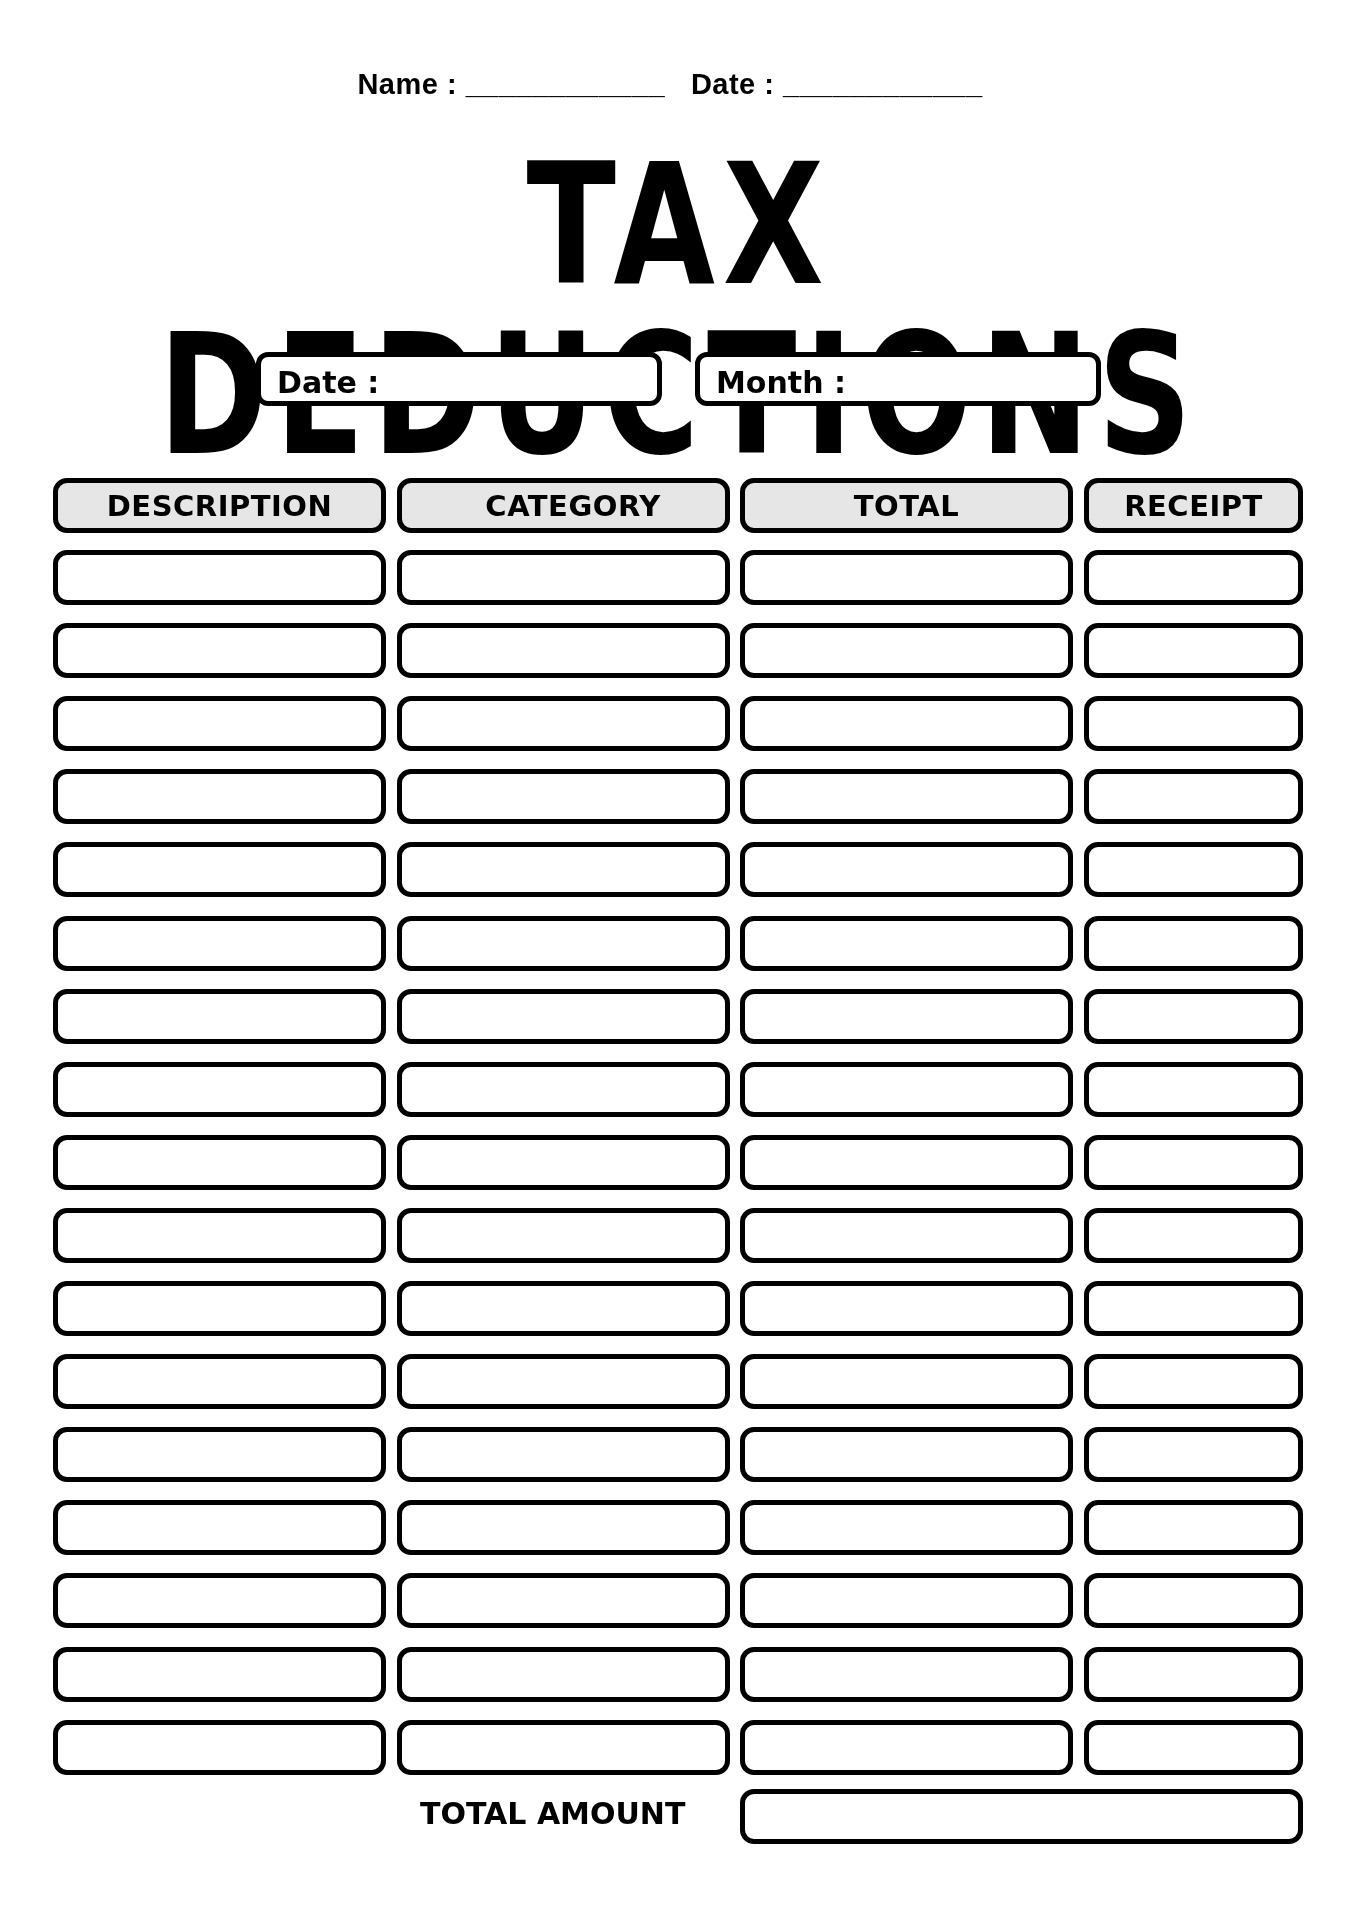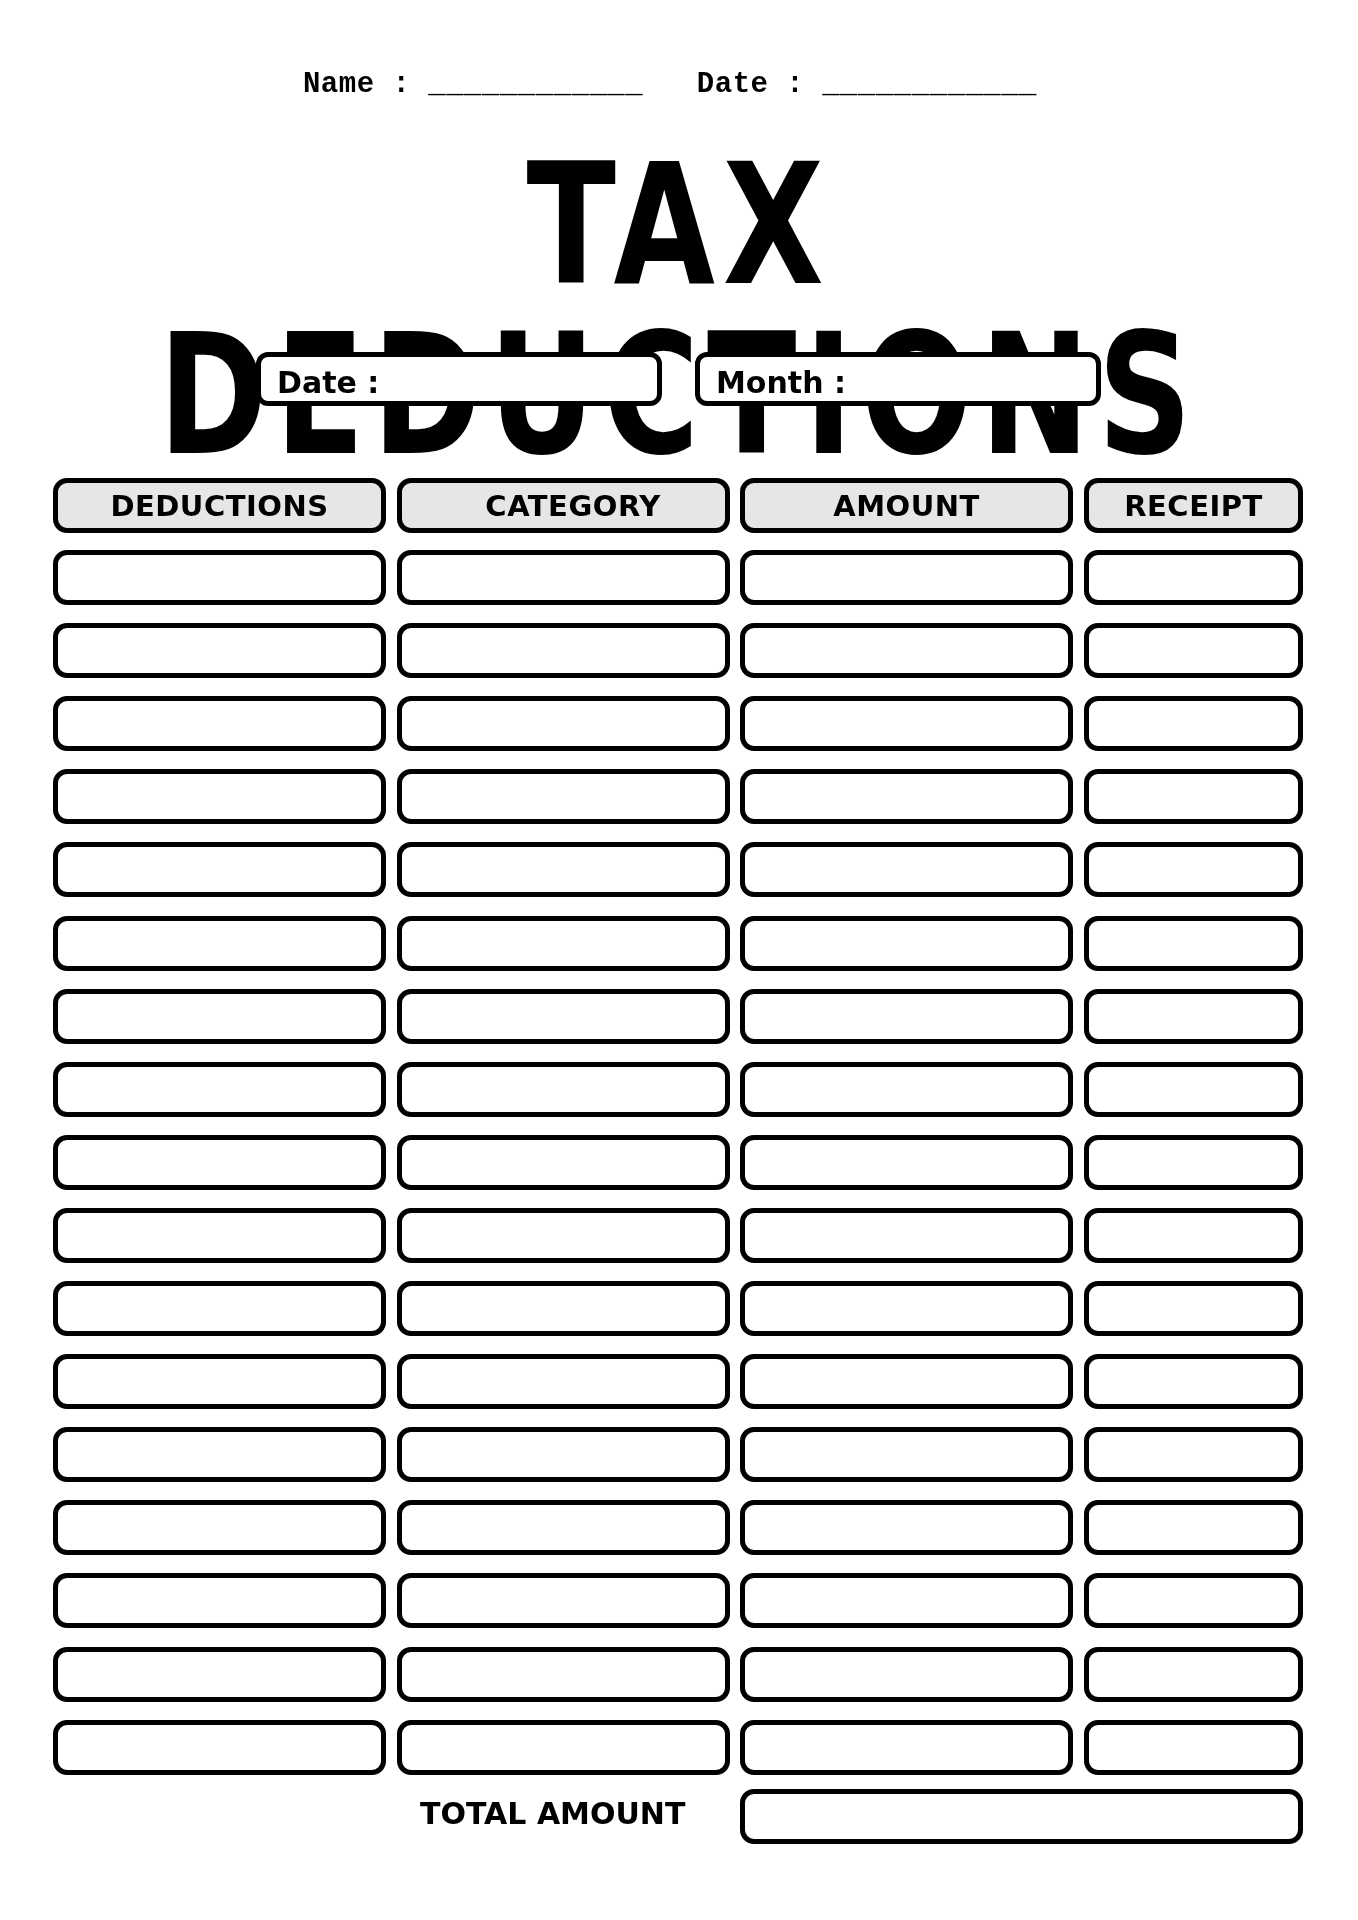--- a/index.html
+++ b/index.html
@@ -1,20 +1,20 @@
 <!DOCTYPE html>
 <html><head>
 <meta charset="utf-8">
 <style>
   html, body { margin: 0; padding: 0; background: #ffffff; }
   body { width: 1358px; height: 1920px; position: relative; overflow: hidden;
          font-family: "Liberation Sans", sans-serif; color: #000; }
   .abs { position: absolute; }
   .top-line { left: 0; width: 1340px; top: 68px; text-align: center;
-              font-family: Liberation Mono, monospace; font-weight: bold; font-size: 29px; letter-spacing: 0.5px; }
+              font-family: Liberation Sans, sans-serif; font-weight: bold; font-size: 29px; letter-spacing: 0.5px; }
   .top-line span { white-space: pre; }
   .title { left: 0; width: 1358px; top: 140px; text-align: center;
            font-family: "DejaVu Sans", sans-serif; font-weight: bold; font-size: 168px;
            line-height: 170px; letter-spacing: 10px; transform: scaleX(0.78); transform-origin: center; }
   .field { border: 5px solid #000; border-radius: 12px; box-sizing: border-box; background: #fff; }
   .field-label { position: absolute; left: 16px; top: 8px; font-family: "DejaVu Sans", sans-serif;
                  font-weight: bold; font-size: 30px; }
   .hdr { border: 5px solid #000; border-radius: 14px; box-sizing: border-box; background: #e6e6e6;
          display: flex; align-items: center; justify-content: center;
          font-family: "DejaVu Sans", sans-serif; font-weight: bold; font-size: 29px; letter-spacing: 0.5px; }
@@ -31,23 +31,23 @@
 <div class="abs title">TAX DEDUCTIONS</div>
 
 <div class="abs field" style="left:256px; top:352px; width:406px; height:54px;">
   <span class="field-label">Date :</span>
 </div>
 <div class="abs field" style="left:695px; top:352px; width:406px; height:54px;">
   <span class="field-label">Month :</span>
 </div>
 
 <div id="table">
-  <div class="abs hdr" style="left:53px; top:478px; width:333px; height:55px;">DEDUCTIONS</div>
+  <div class="abs hdr" style="left:53px; top:478px; width:333px; height:55px;">DESCRIPTION</div>
   <div class="abs hdr" style="left:397px; top:478px; width:333px; height:55px;padding-left:19px;">CATEGORY</div>
-  <div class="abs hdr" style="left:740px; top:478px; width:333px; height:55px;">AMOUNT</div>
+  <div class="abs hdr" style="left:740px; top:478px; width:333px; height:55px;">TOTAL</div>
   <div class="abs hdr" style="left:1084px; top:478px; width:219px; height:55px;">RECEIPT</div>
   <div id="rows">
       <div>
         <div class="abs cell" style="left: 53px; top: 550px; width: 333px; height: 55px;"></div>
         <div class="abs cell" style="left: 397px; top: 550px; width: 333px; height: 55px;"></div>
         <div class="abs cell" style="left: 740px; top: 550px; width: 333px; height: 55px;"></div>
         <div class="abs cell" style="left: 1084px; top: 550px; width: 219px; height: 55px;"></div>
       </div>
       <div>
         <div class="abs cell" style="left: 53px; top: 623px; width: 333px; height: 55px;"></div>

